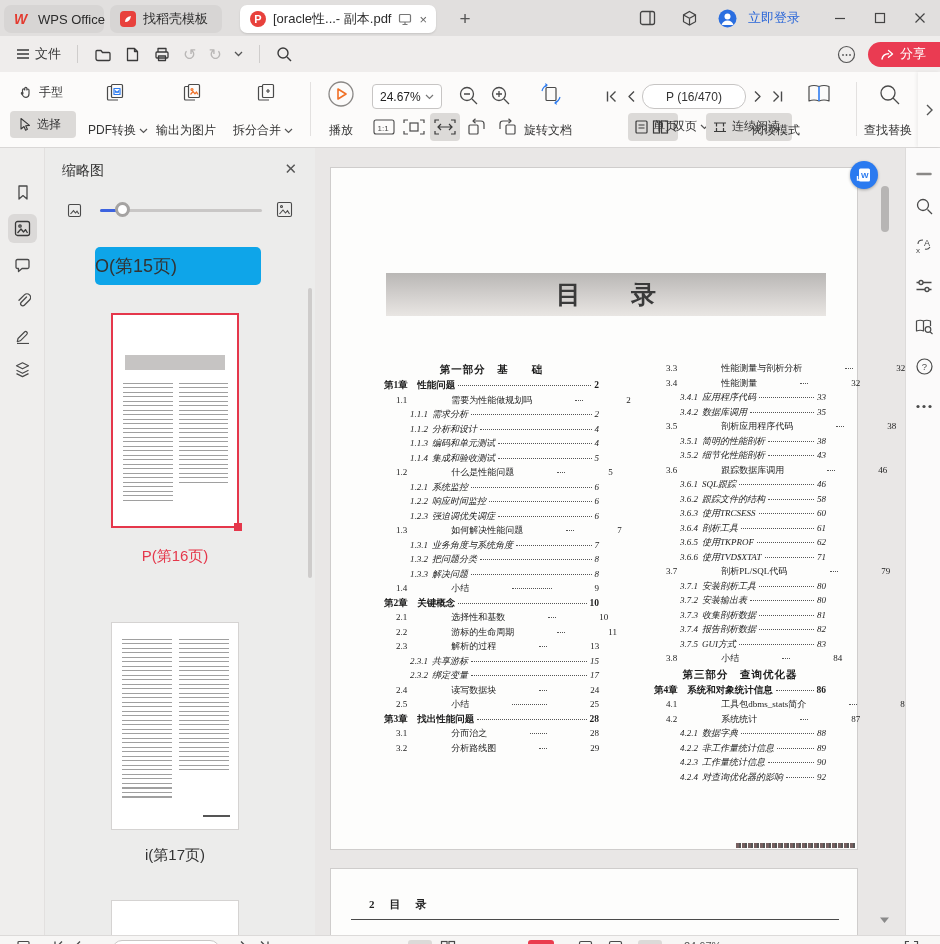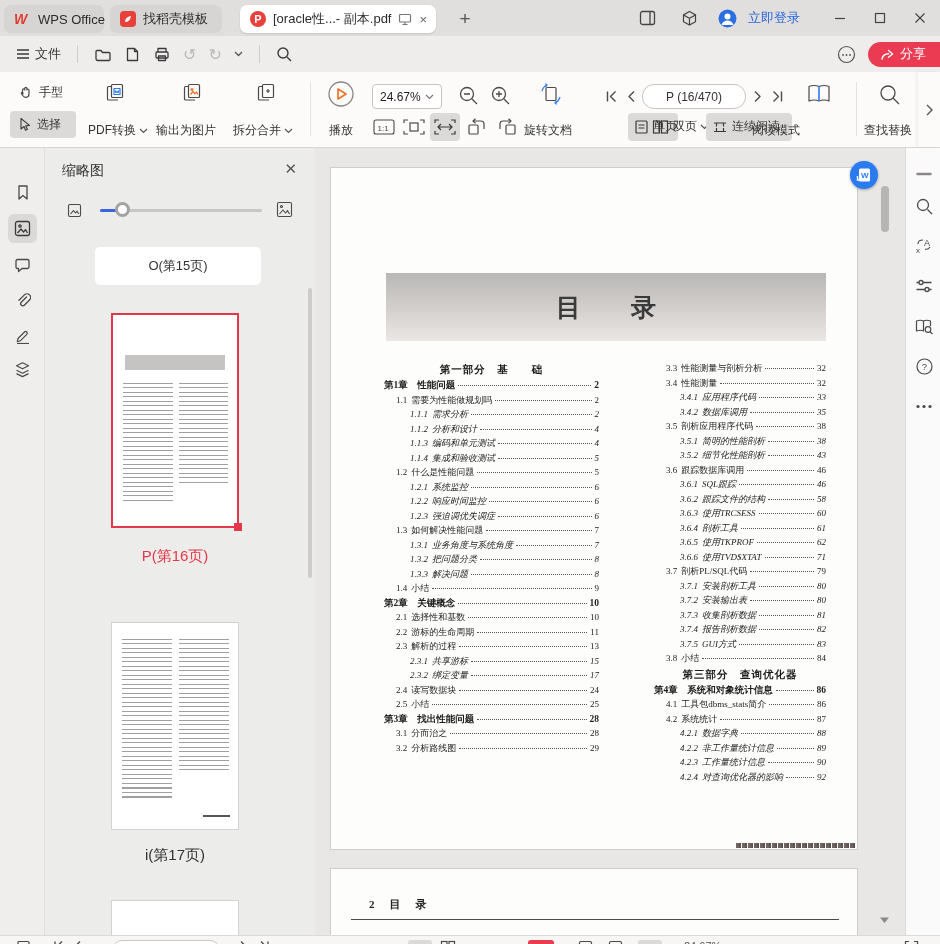--- a/index.html
+++ b/index.html
@@ -58,50 +58,50 @@
            align-items:center;justify-content:center;}
   .railbtn.active{background:#dbd9d8;}
   .thumbpanel{width:270px;background:#ececeb;position:relative;}
   .tp-title{position:absolute;left:17px;top:14px;font-size:14px;color:#2f2f2f;}
   .tp-close{position:absolute;right:18px;top:12px;color:#555;font-size:15px;}
   .sliderrow{position:absolute;left:0;top:52px;width:270px;height:20px;}
   .slider-track{position:absolute;left:55px;top:9px;width:162px;height:3px;background:#c9c7c6;border-radius:2px;}
   .slider-fill{position:absolute;left:55px;top:9px;width:22px;height:3px;background:#3c63e0;border-radius:2px;}
   .slider-knob{position:absolute;left:70px;top:2px;width:15px;height:15px;border-radius:50%;
                background:#fff;border:3.5px solid #a5a3a2;}
-  .prevlabel{position:absolute;left:50px;top:99px;width:166px;height:38px;background:#ffffff;border-radius:5px;
-             display:flex;align-items:center;justify-content:center;font-size:13px;color:#333;}
+  .prevlabel{position:absolute;left:50px;top:99px;width:166px;height:38px;background:#0ea5e9;border-radius:5px;
+             display:flex;align-items:center;justify-content:flex-start;font-size:18px;color:#333;}
   .thumb{position:absolute;background:#fff;}
   .thumb1{left:66px;top:165px;width:128px;height:215px;border:2px solid #e5374b;}
   .thumb1 .corner{position:absolute;right:-5px;bottom:-5px;width:8px;height:8px;background:#e5374b;}
   .thumb2{left:66px;top:474px;width:128px;height:208px;border:1px solid #d5d3d2;}
   .thumb3{left:66px;top:752px;width:128px;height:40px;border:1px solid #d5d3d2;}
   .thumb-label{position:absolute;width:200px;text-align:center;font-size:15px;}
   .lab1{left:30px;top:399px;color:#e5374b;}
   .lab2{left:30px;top:698px;color:#333;}
   .mini-banner{position:absolute;left:10%;top:19%;width:80%;height:7%;background:#c6c4c3;}
   .mlines{position:absolute;background-image:repeating-linear-gradient(180deg,#8f8f8f 0 1px,transparent 1px 4.5px);opacity:.85;}
   .tp-scroll{position:absolute;left:263px;top:140px;width:4px;height:290px;background:#cecccb;border-radius:2px;}
 
   
   .main{width:590px;position:relative;background:#e9e7e6;overflow:hidden;}
   .page{position:absolute;background:#fdfdfc;border:1px solid #cfcdcc;}
   .page1{left:15px;top:19px;width:528px;height:683px;}
   .page2{left:15px;top:720px;width:528px;height:90px;}
-  .banner{position:absolute;left:55px;top:105px;width:440px;height:68px;
+  .banner{position:absolute;left:55px;top:105px;width:440px;height:43px;
           background:linear-gradient(180deg,#b9b7b5 0%,#cfccca 45%,#e9e6e3 100%);
           display:flex;align-items:center;justify-content:center;
           font-family:"Liberation Serif",serif;font-size:25px;font-weight:bold;color:#3a3a3a;}
   .toc-col{position:absolute;top:193px;font-family:"Liberation Serif",serif;color:#1b1b1b;}
   #toc-left{left:53px;width:215px;}
   #toc-right{left:323px;width:172px;}
   .toc-row{display:flex;align-items:baseline;height:14.5px;font-size:9px;line-height:14.5px;white-space:nowrap;}
   .toc-row.part{display:block;text-align:center;font-weight:bold;font-size:10.5px;height:17px;line-height:17px;letter-spacing:1px;}
   .toc-row.ch{font-weight:bold;font-size:9.5px;}
-  .toc-row.s1{padding-left:12px;}
+  .toc-row.s1{padding-left:12px;gap:40px;}
   .toc-row.s2{padding-left:26px;font-style:italic;}
   .tn{margin-right:4px;}
   .leader{flex:1;border-bottom:1px dotted #555;margin:0 3px;transform:translateY(-2px);min-width:8px;}
   .tp{text-align:right;}
   .watermark{position:absolute;left:405px;top:675px;width:120px;height:5px;opacity:.75;
              background:repeating-linear-gradient(90deg,#4a2c2c 0 3px,#1d1d1d 3px 5px,transparent 5px 6px);}
   .p2head{position:absolute;left:38px;top:28px;font-family:"Liberation Serif",serif;font-size:11px;
           font-weight:bold;color:#222;letter-spacing:2px;}
   .p2rule{position:absolute;left:20px;top:50px;width:488px;height:1px;background:#4a4a4a;}
   .floatbtn{position:absolute;left:535px;top:13px;width:28px;height:28px;border-radius:50%;

